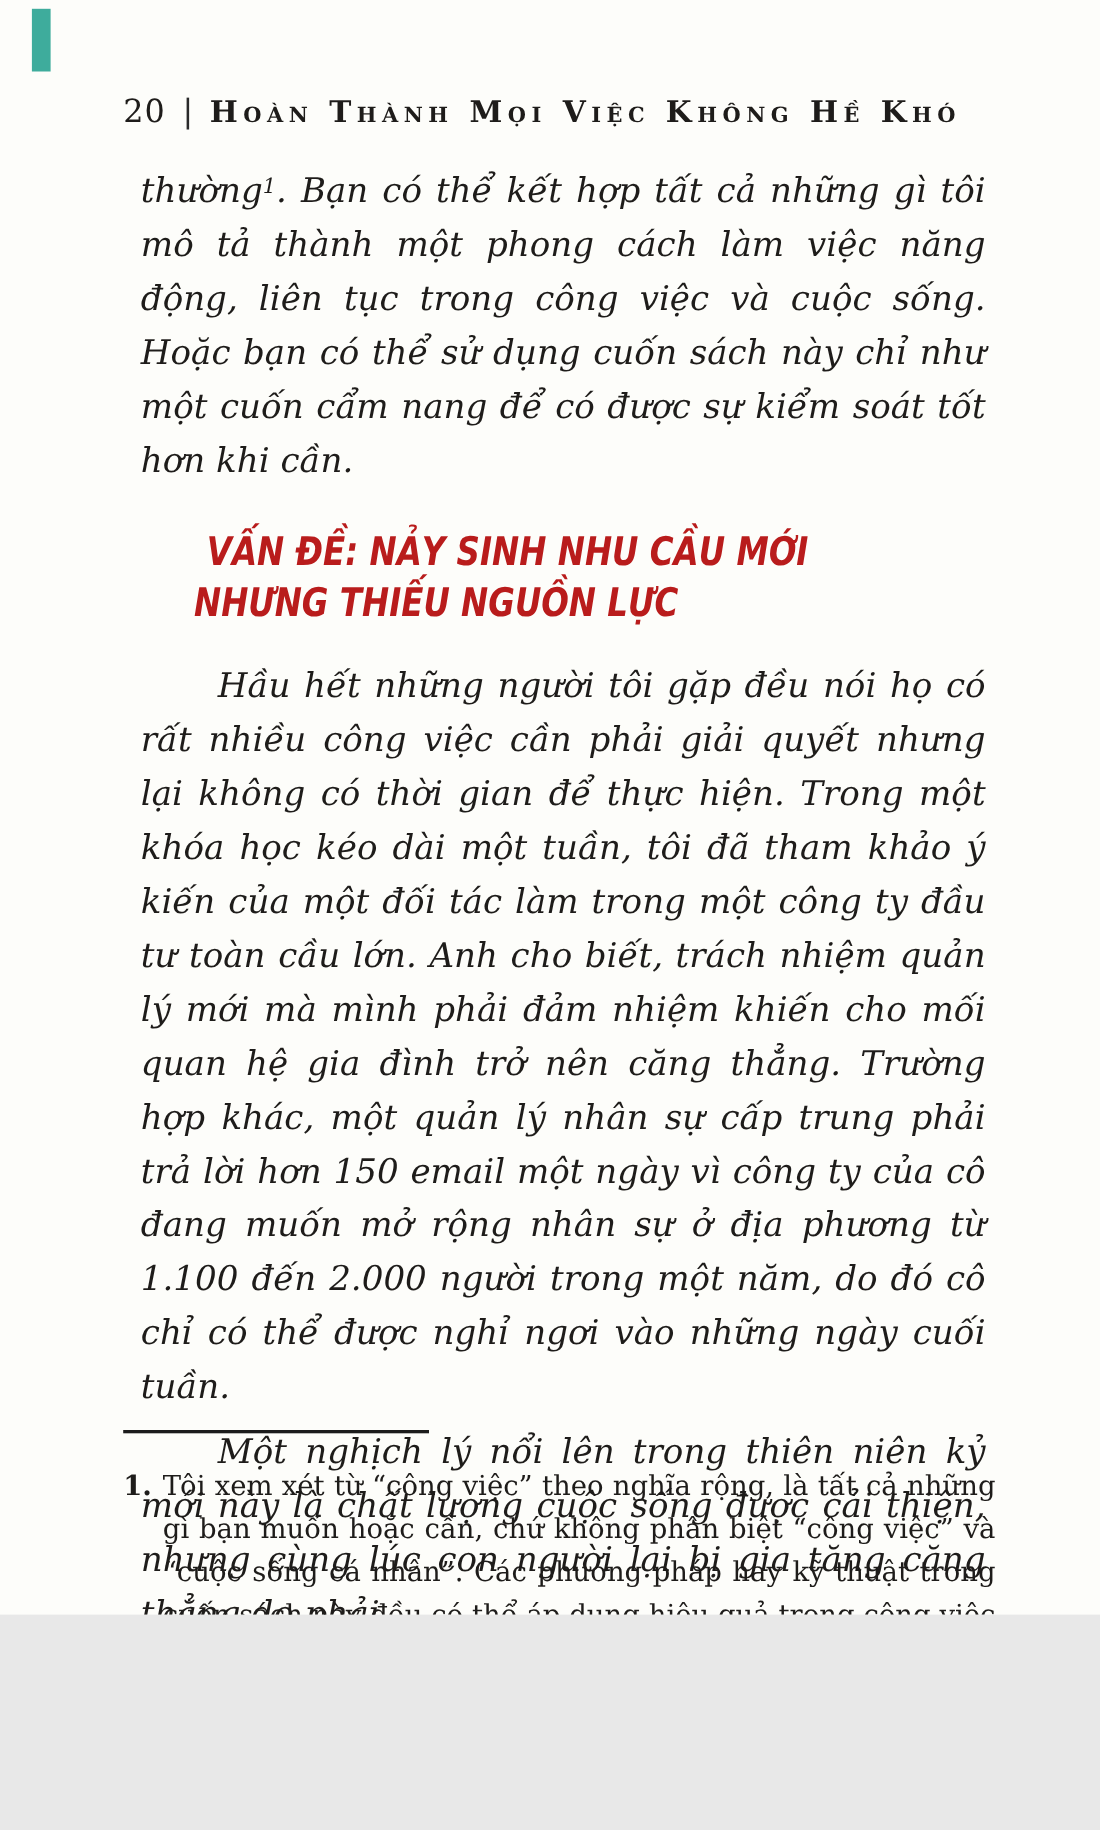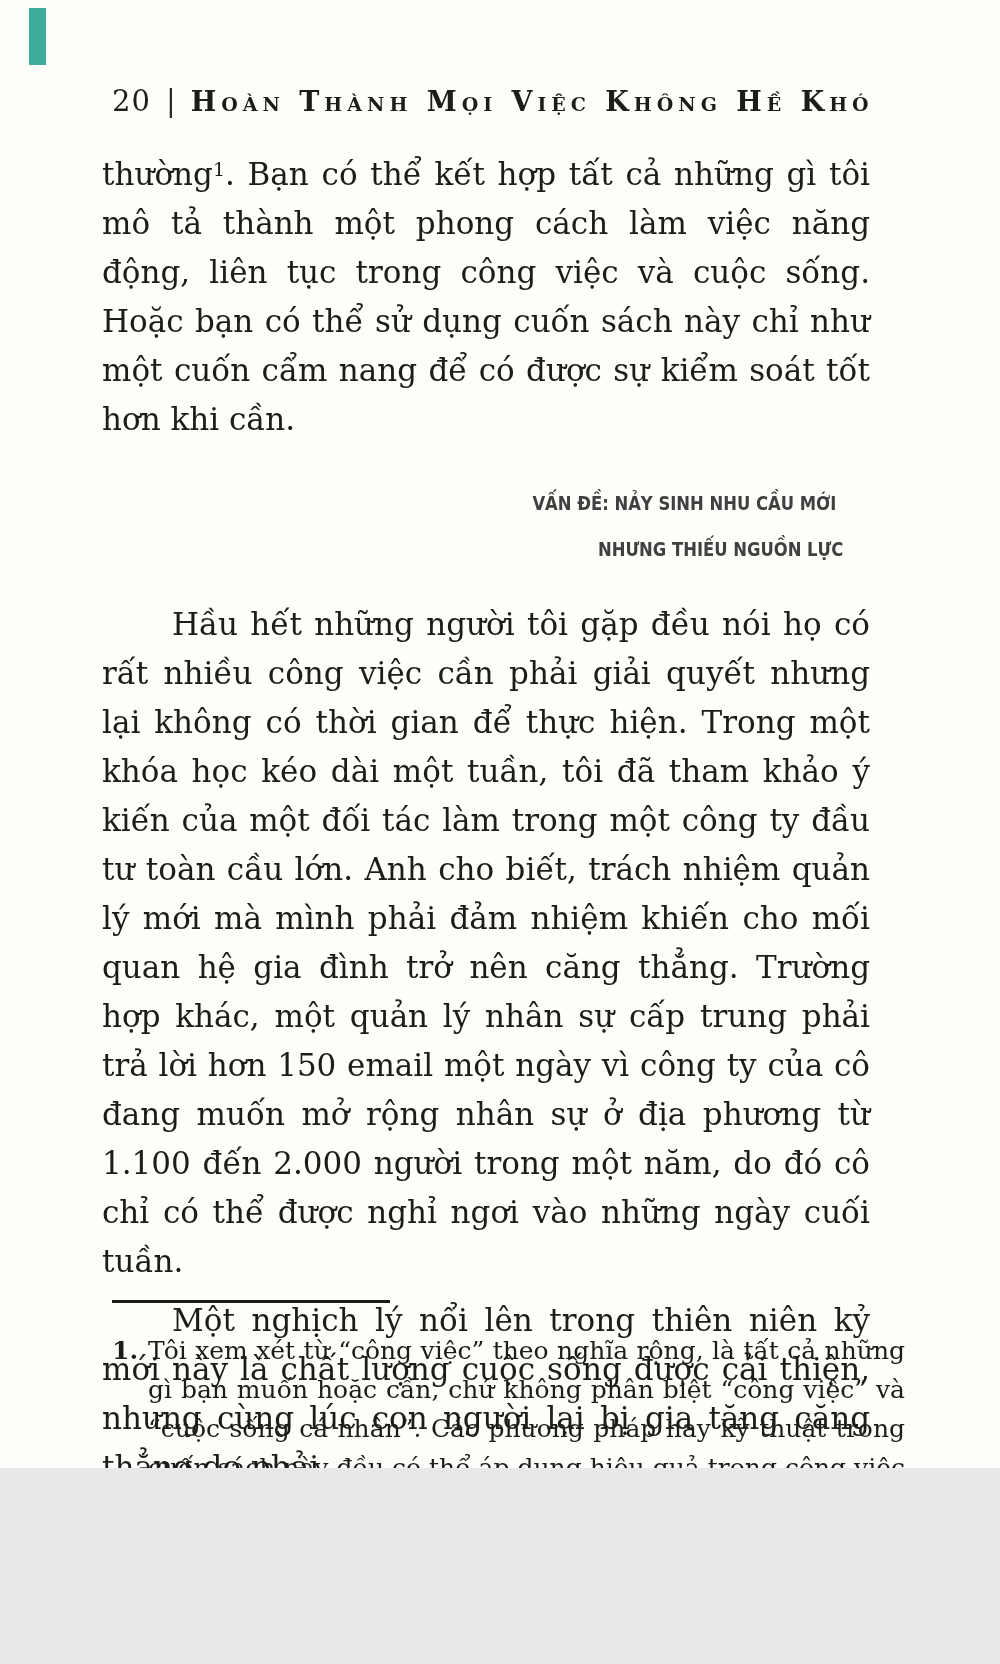--- a/index.html
+++ b/index.html
@@ -37,48 +37,49 @@
   .running-title {
     font-size: 27px;
     font-variant: small-caps;
     letter-spacing: 5px;
     font-weight: 600;
   }
 
   
   main {
     position: absolute;
-    left: 102px;
+    left: 128px;
     top: 150px;
     width: 768px;
+    font-style: italic;
   }
   .para {
     margin: 0;
     font-size: 31px;
     line-height: 49px;
     text-align: justify;
     text-justify: inter-word;
   }
   .para + .para { margin-top: 10px; }
   .indent { text-indent: 70px; }
   sup.fn-ref {
     font-size: 19px;
     line-height: 0;
     vertical-align: 9px;
   }
 
   
   .section-heading {
     margin: 36px 0 28px 0;
-    text-align: right;
+    text-align: left;
     font-family: "DejaVu Sans", "Liberation Sans", sans-serif;
     font-weight: 700;
-    font-size: 20px;
+    font-size: 36px;
     line-height: 46px;
-    color: #404040;
+    color: #b91c1c;
   }
   .hline {
     display: inline-block;
     transform: scaleX(0.82);
     transform-origin: center;
     white-space: nowrap;
   }
 
   
   .footnote-area {

